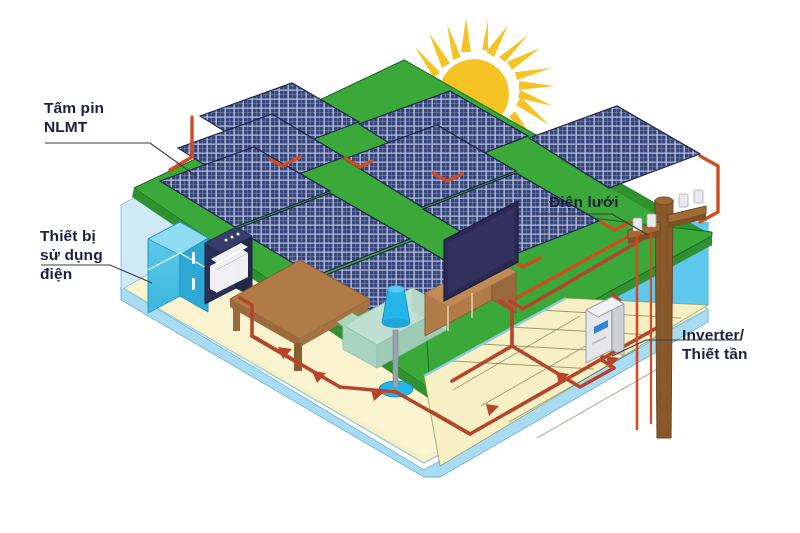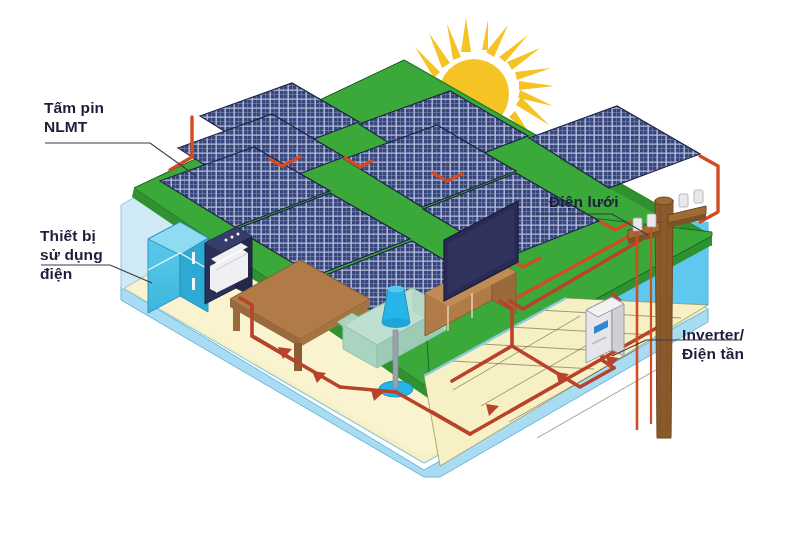--- a/index.html
+++ b/index.html
@@ -306,15 +306,15 @@
   <div class="lbl" id="lbl-panel">Tấm pin
 NLMT</div>
 
   <div class="lbl" id="lbl-devices">Thiết bị
 sử dụng
 điện</div>
 
   <div class="lbl" id="lbl-grid">Điện lưới</div>
 
   <div class="lbl" id="lbl-inv">Inverter/
-Điện tần</div>
+Thiết tần</div>
 
 </div>
 
 </body></html>

